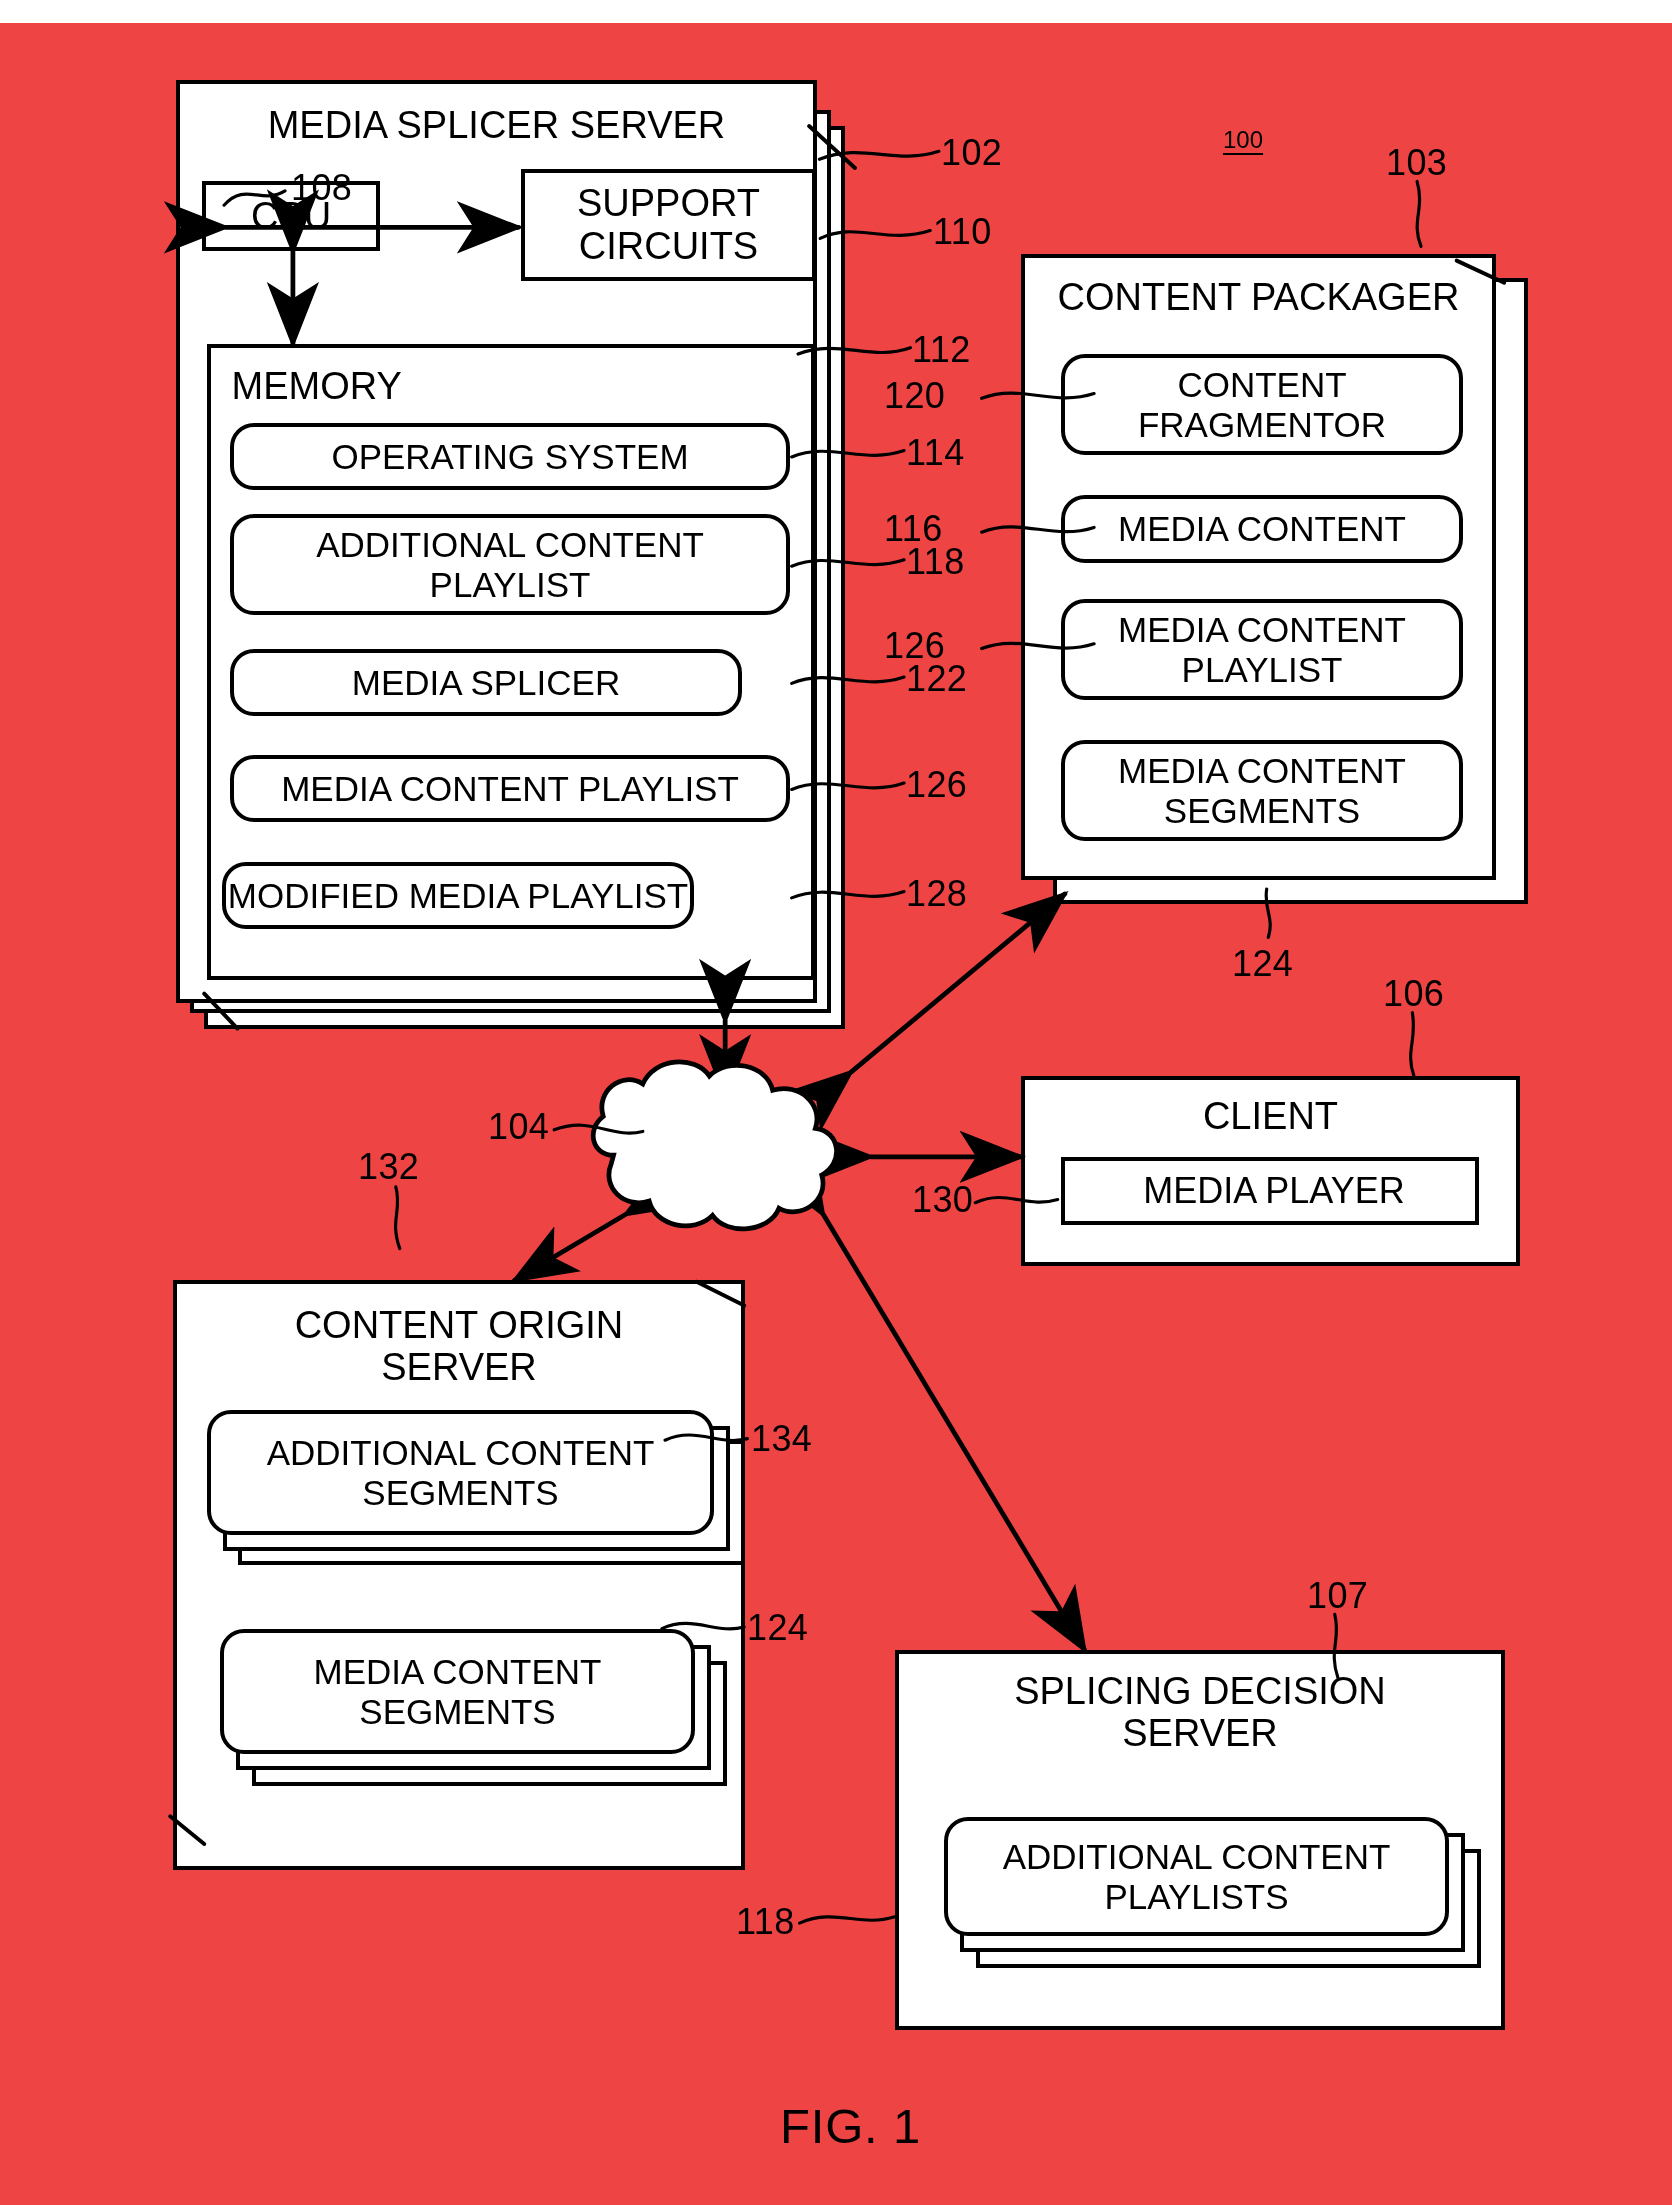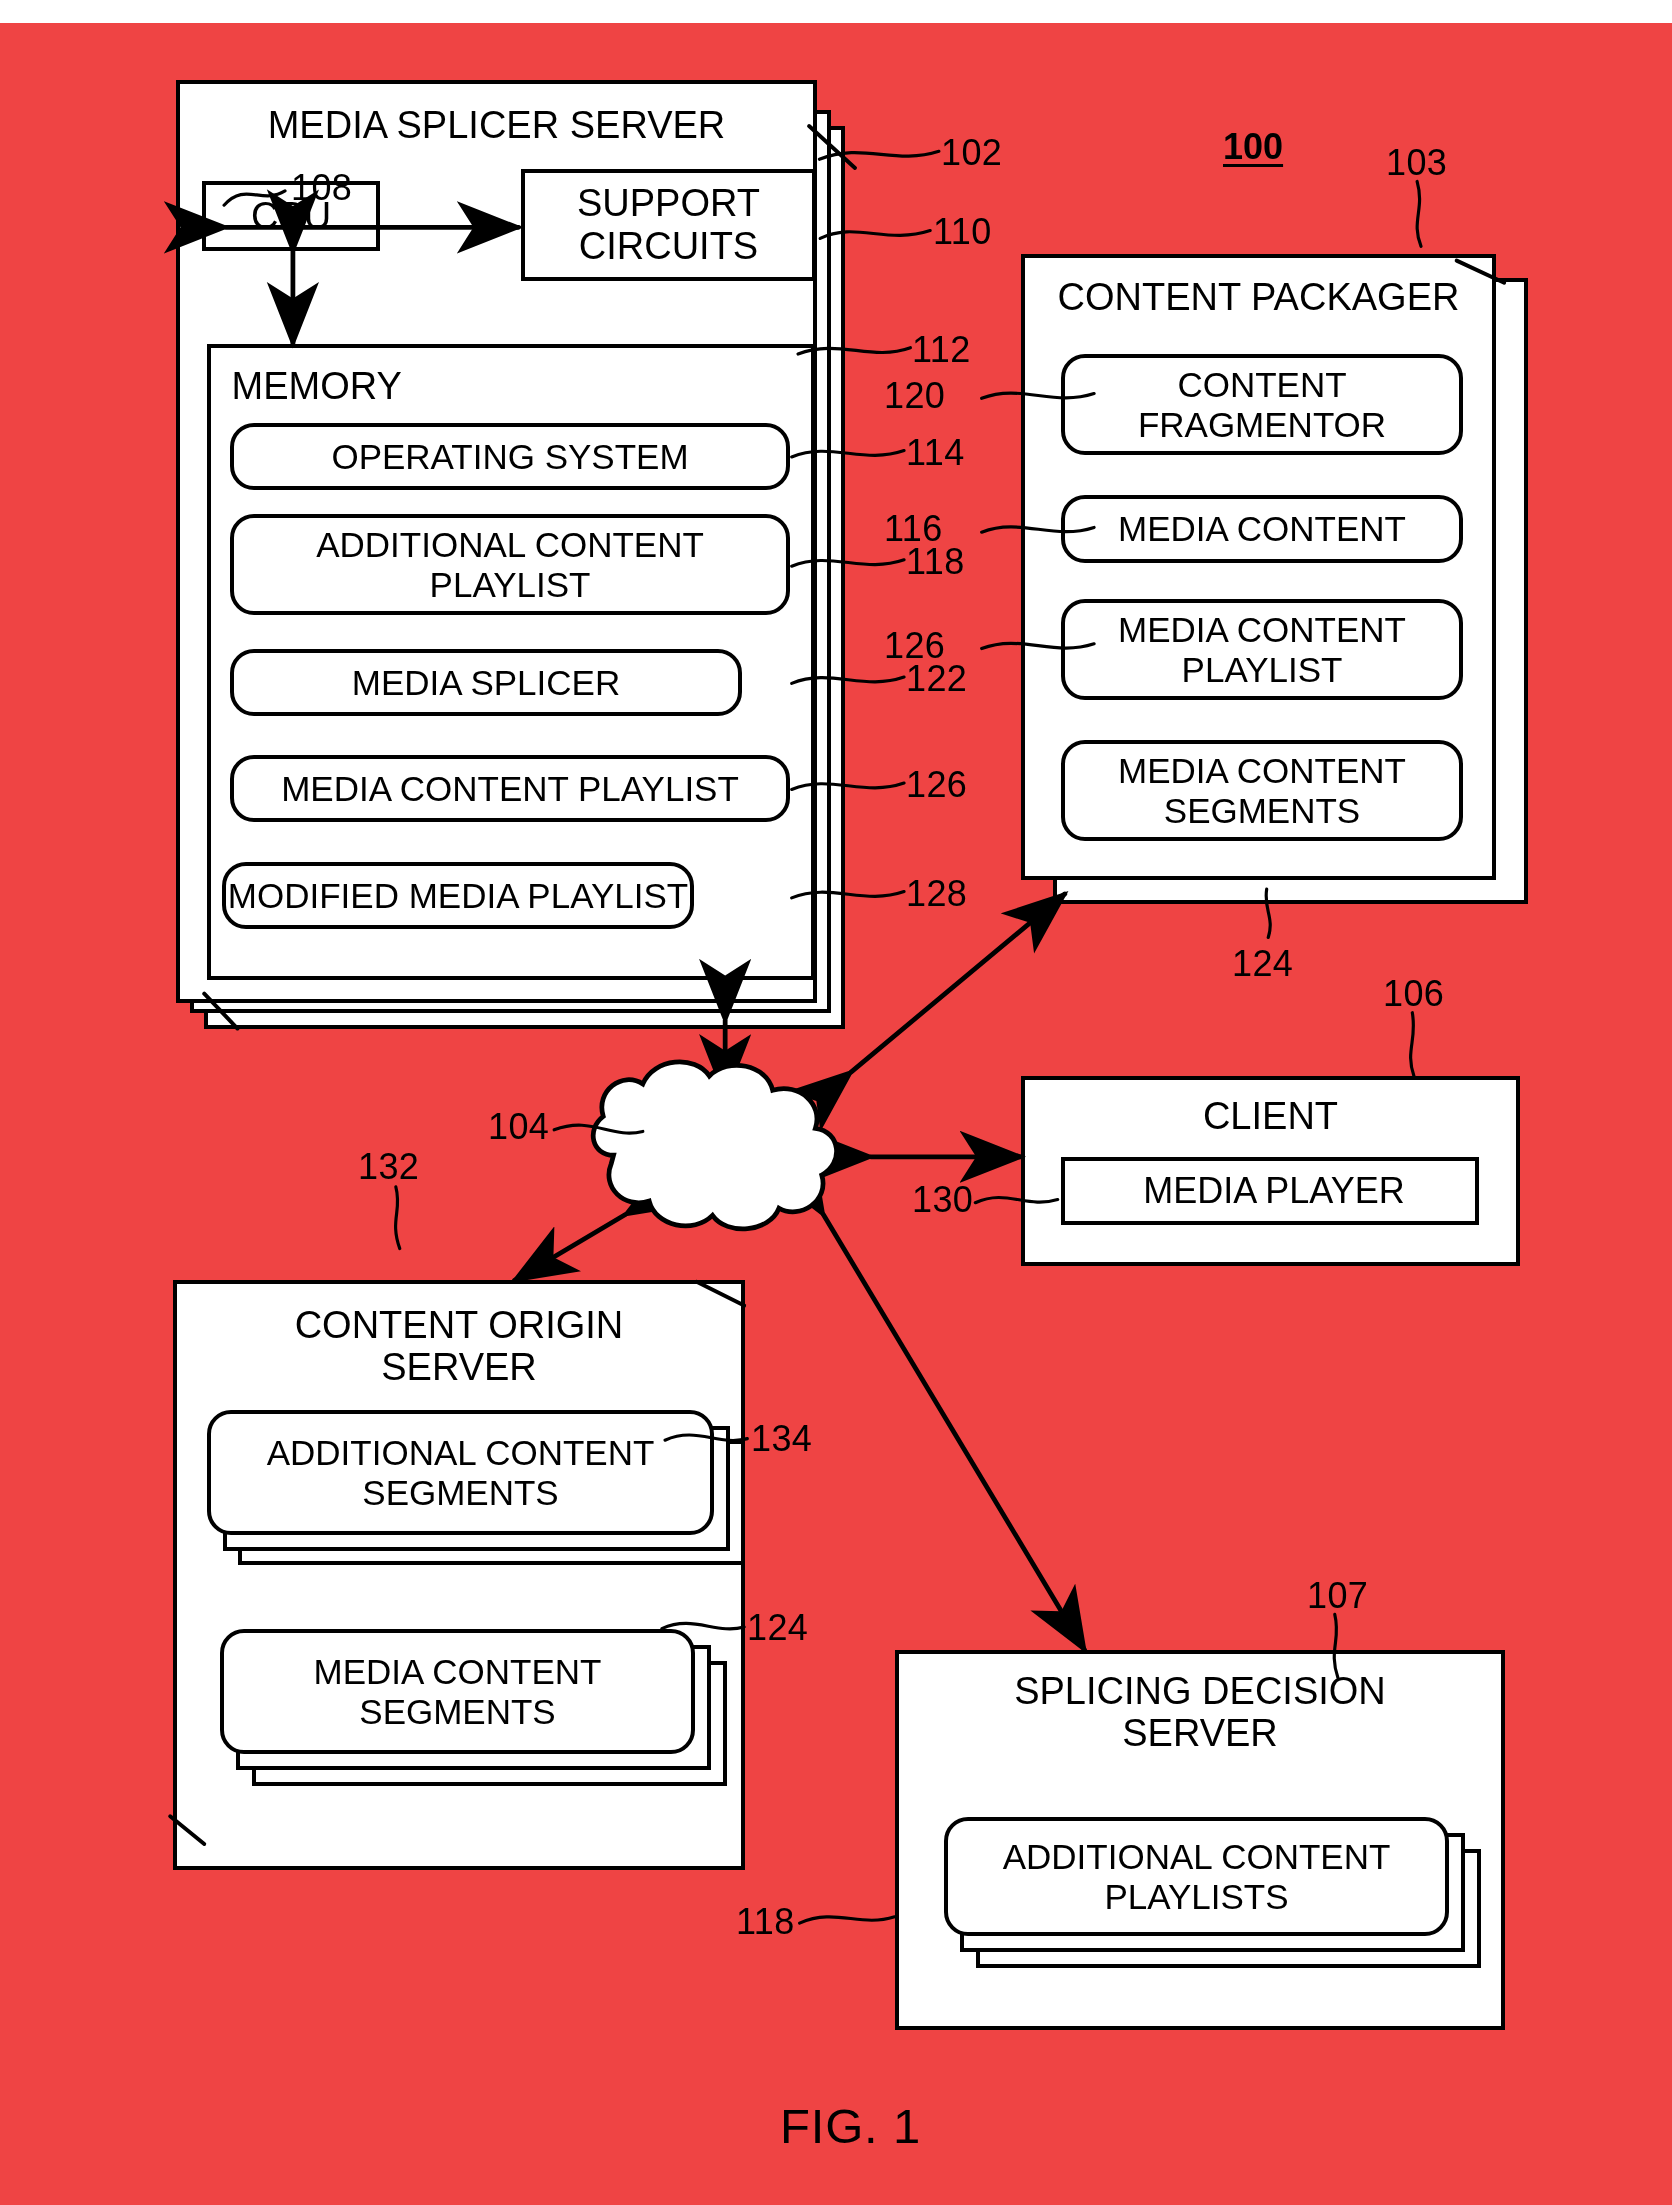--- a/index.html
+++ b/index.html
@@ -65,24 +65,23 @@
     letter-spacing: 0.4px;
     white-space: nowrap;
   }
   .fig-label {
     position: absolute;
     font-size: 49px;
     letter-spacing: 0.8px;
   }
   .sys-num {
     position: absolute;
-    font-size: 36px;
+    font-size: 24px;
     text-decoration: underline;
     text-underline-offset: 4.8px;
-    font-weight: bold;
   }
 
   
   #vector-layer {
     position: absolute;
     left: 0; top: 0;
     width: 1672px;
     height: 2205px;
     pointer-events: none;
   }

